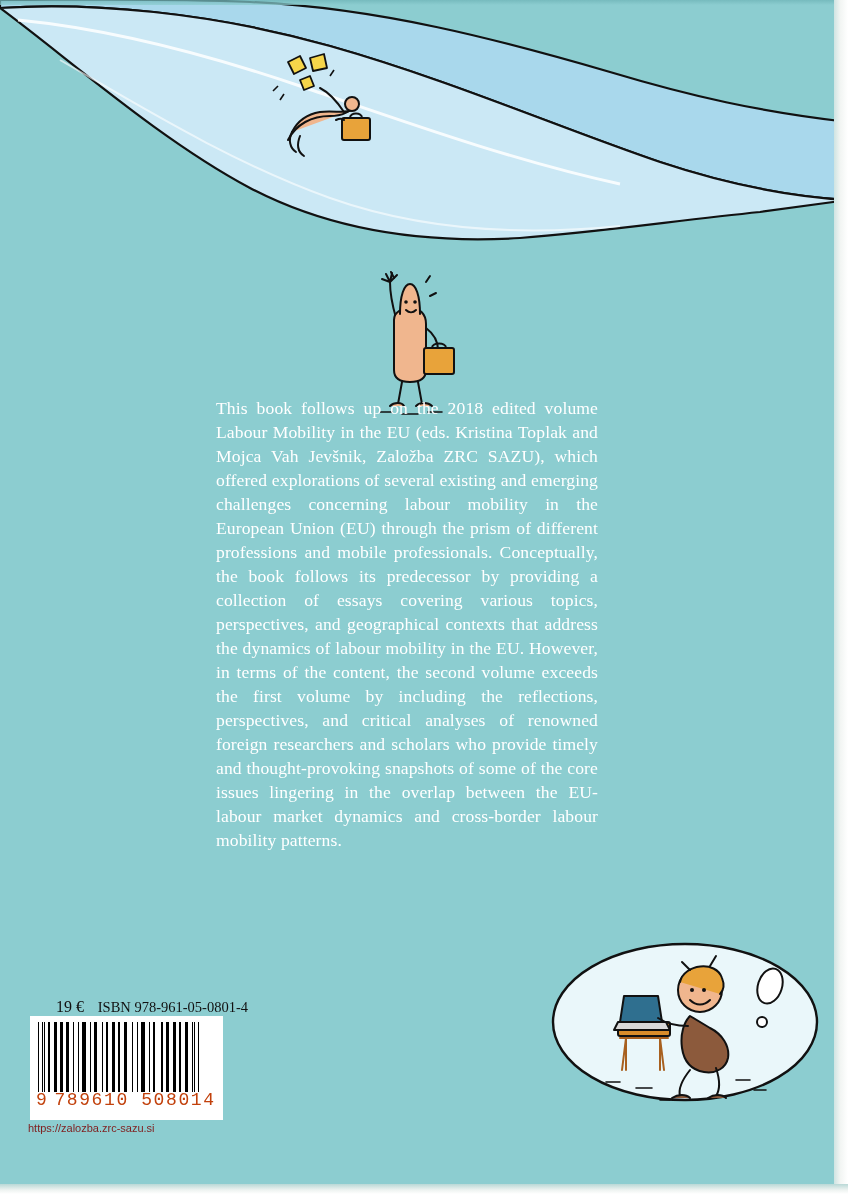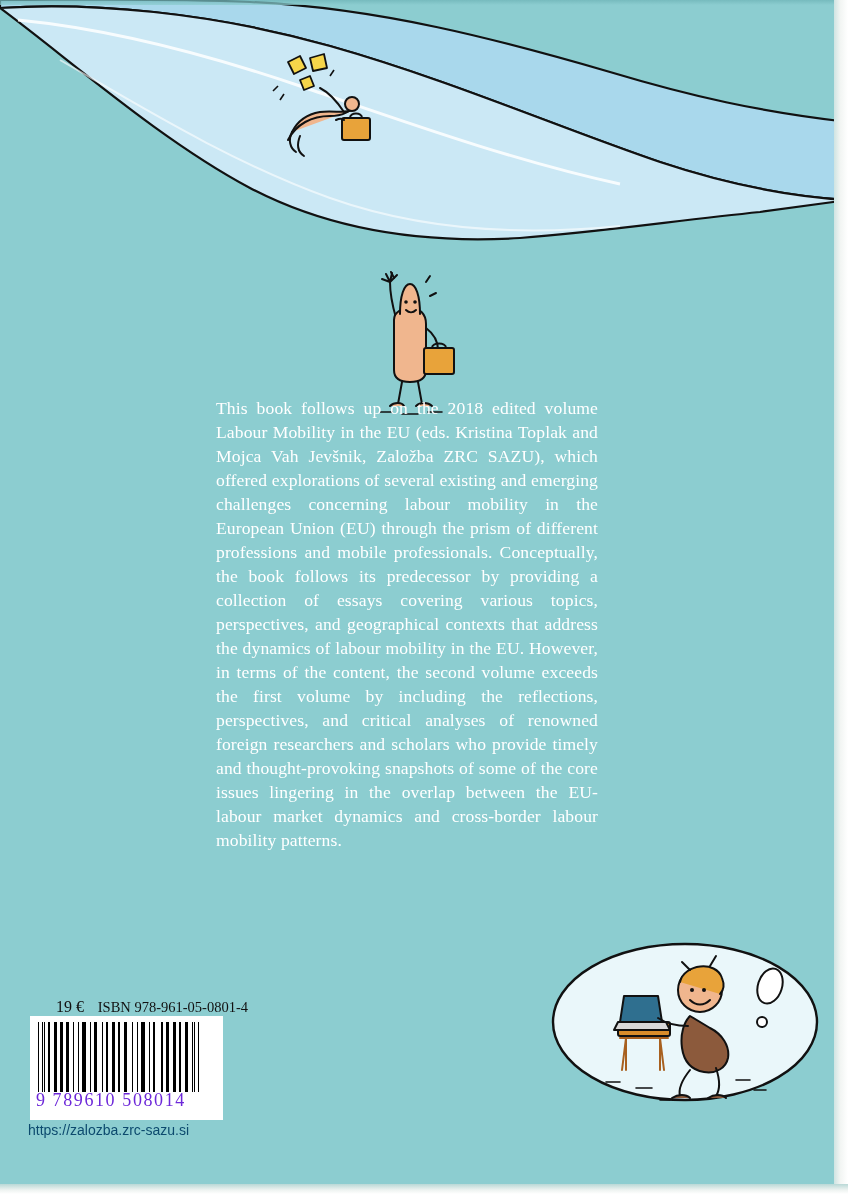--- a/index.html
+++ b/index.html
@@ -91,35 +91,35 @@
     display: block;
     height: 70px;
     background: #000;
     margin-right: 1px;
   }
   .barcode-digits {
     position: absolute;
     left: 6px;
     top: 74px;
     width: 183px;
-    color: #6d28d9;
-    font-family: Liberation Serif, serif;
+    color: #c2410c;
+    font-family: Liberation Mono, monospace;
     font-size: 18px;
     letter-spacing: 1.6px;
     white-space: nowrap;
   }
   .barcode-digits .lead { margin-right: 6px; }
 
   .site-url {
     position: absolute;
     left: 28px;
     top: 1122px;
-    color: #0c4a6e;
+    color: #7f1d1d;
     font-family: "Liberation Sans", sans-serif;
-    font-size: 14px;
+    font-size: 11px;
     white-space: nowrap;
   }
 
   
   .illo { position: absolute; }
   .illo svg { display: block; }
 </style>
 </head>
 <body>
 

